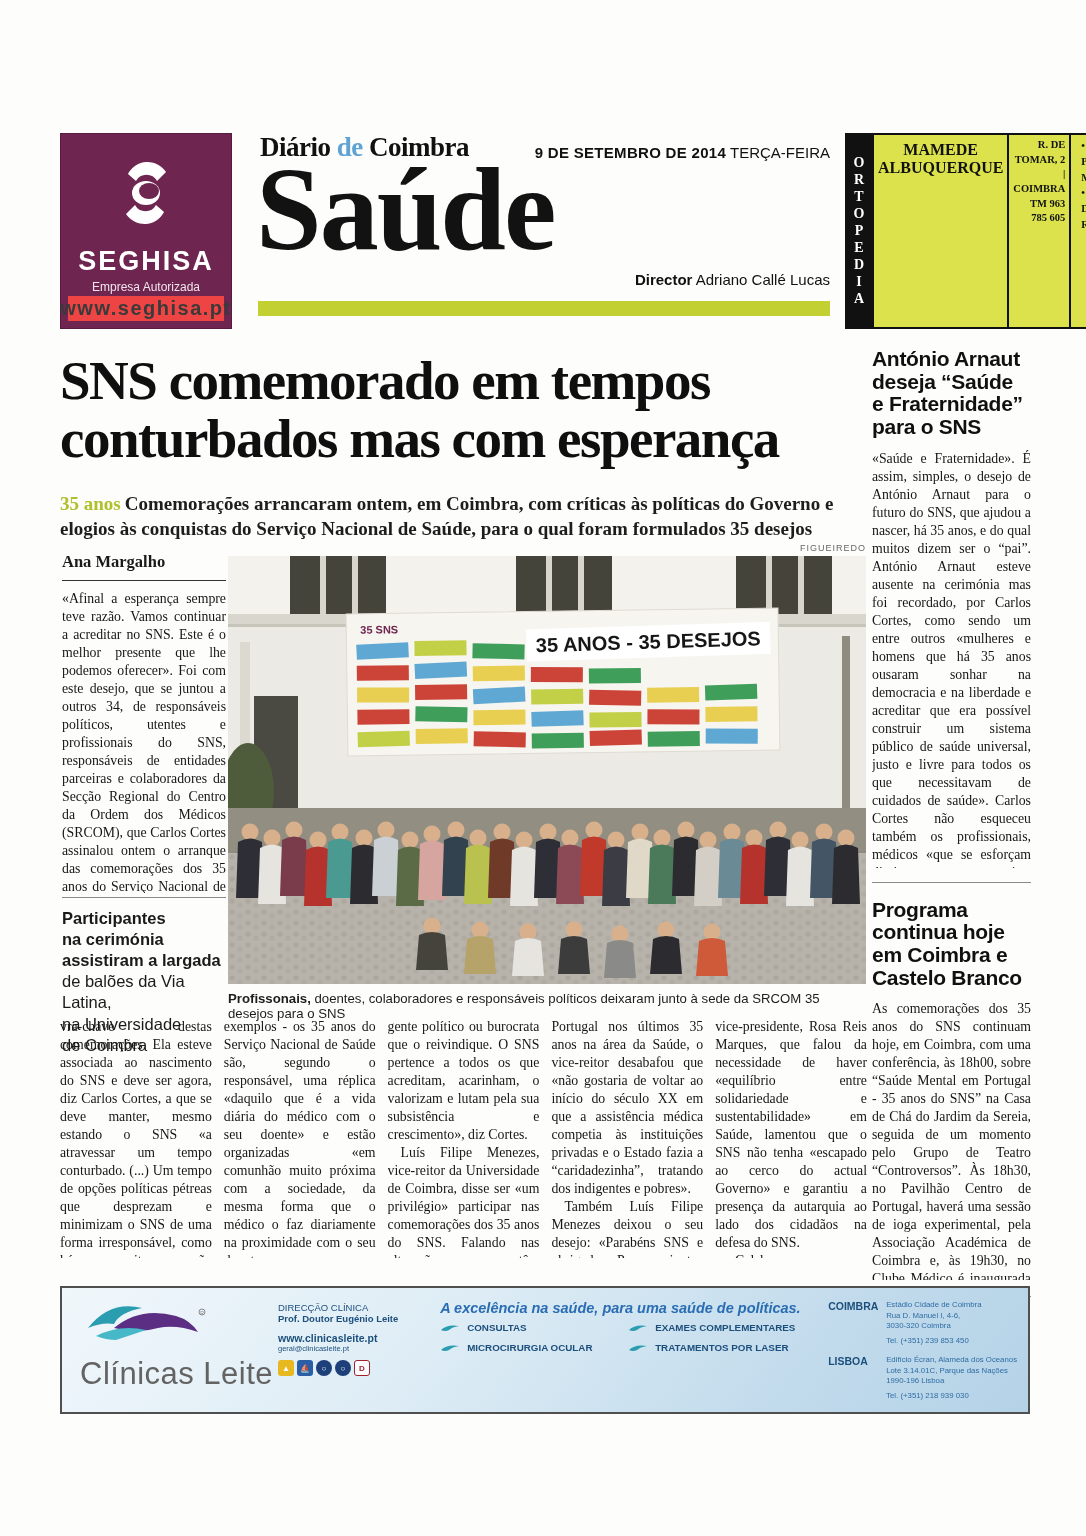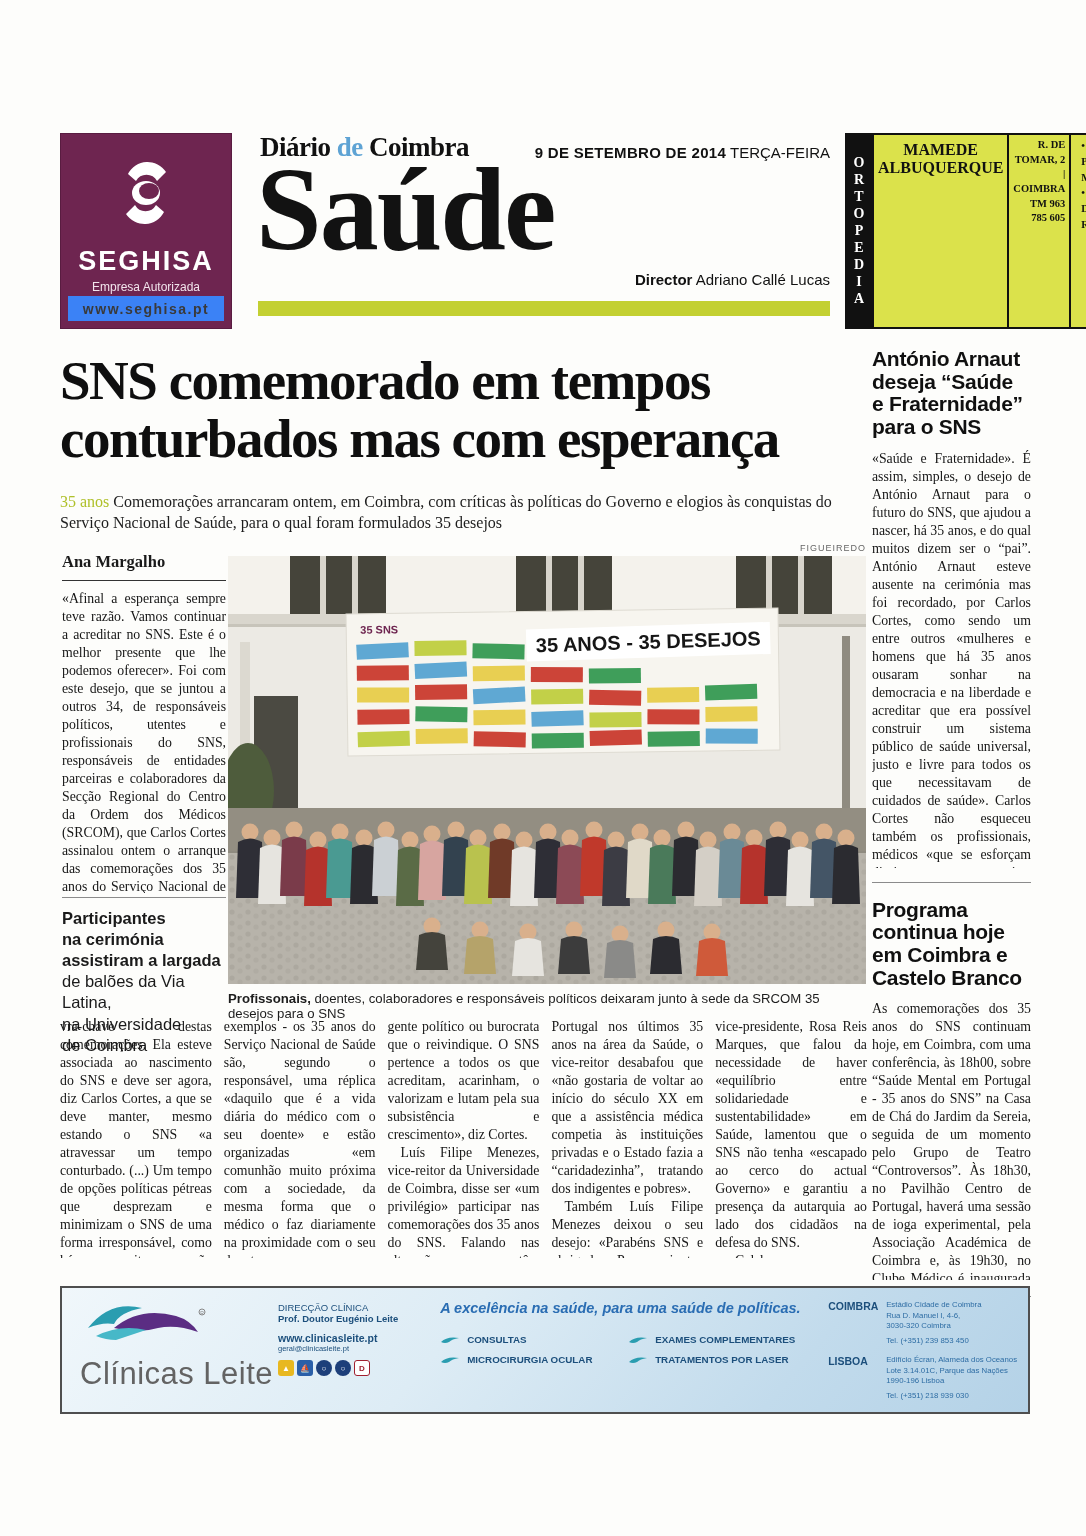--- a/index.html
+++ b/index.html
@@ -10,22 +10,22 @@
     font-family:"Liberation Sans", sans-serif; color:#1a1a1a;
   }
 
   
   .seghisa { position:absolute; left:60px; top:133px; width:172px; height:196px;
     background:#6e2550; border:1px solid #591c41; text-align:center; }
   .seghisa .mark { margin-top:14px; }
   .seghisa .name { color:#fff; font-size:27px; font-weight:bold; letter-spacing:2px; margin-top:2px; }
   .seghisa .sub  { color:#f2e4ec; font-size:12px; margin-top:3px; }
   .seghisa .urlstrip { position:absolute; left:7px; right:7px; bottom:7px; height:25px;
-    background:#3b82f6; display:flex; align-items:center; justify-content:center;
-    font-size:14px; font-weight:bold; letter-spacing:1.5px; color:#3a3a3a; }
+    background:#ef4444; display:flex; align-items:center; justify-content:center;
+    font-size:20px; font-weight:bold; letter-spacing:1.5px; color:#3a3a3a; }
 
   .masthead { position:absolute; left:260px; top:132px; font-family:"Liberation Serif", serif;
     font-weight:bold; font-size:27px; letter-spacing:-0.5px; color:#111; }
   .masthead .de { color:#5ea3d4; }
   .section-title { position:absolute; left:256px; top:148px; font-family:"Liberation Serif", serif;
     font-weight:bold; font-size:118px; line-height:1.05; letter-spacing:-2px; color:#121212; }
   .greenbar { position:absolute; left:258px; top:301px; width:572px; height:15px; background:#c3d032; }
   .dateline { position:absolute; right:256px; top:144px; font-size:15px; color:#111; }
   .dateline b { letter-spacing:0.3px; }
   .director { position:absolute; right:256px; top:271px; font-size:15px; color:#111; }
@@ -44,21 +44,21 @@
     font-size:10.5px; font-weight:bold; line-height:1.35; color:#111; }
   .orto .foot { background:#111; text-align:center; padding:1px 0 3px; }
   .orto .foot .t { color:#fff; font-family:"Liberation Serif", serif; font-weight:bold; font-size:16px; letter-spacing:0.5px; }
   .orto .foot .s { color:#dbe24b; font-size:7.5px; letter-spacing:1.6px; font-weight:bold; }
 
   
   .headline { position:absolute; left:60px; top:352px; width:815px;
     font-family:"Liberation Serif", serif; font-weight:bold; font-size:55px;
     line-height:1.05; letter-spacing:-1.5px; color:#0f0f0f; }
   .standfirst { position:absolute; left:60px; top:492px; width:790px;
-    font-family:"Liberation Serif", serif; font-weight:normal; font-size:16px;
+    font-family:"Liberation Serif", serif; font-weight:bold; font-size:19px;
     line-height:1.3; color:#1d1d1d; }
   .standfirst .kicker { color:#afc02a; padding-right:4px; }
 
   
   .byline { position:absolute; left:62px; top:552px; width:164px;
     font-family:"Liberation Serif", serif; font-weight:bold; font-size:16.5px;
     border-bottom:1px solid #333; padding-bottom:8px; }
   .bodytext { font-family:"Liberation Serif", serif; font-size:13.8px; line-height:18px;
     text-align:justify; color:#161616; }
   .bodytext p.ind { text-indent:13px; }
@@ -98,21 +98,21 @@
   .cl-dir { width:172px; padding-top:14px; color:#1c4f7c; }
   .cl-dir .h { font-size:9.5px; font-weight:normal; }
   .cl-dir .n { font-size:9.5px; font-weight:bold; margin-bottom:8px; }
   .cl-dir .w { font-size:10.5px; font-weight:bold; }
   .cl-dir .e { font-size:7.5px; margin-bottom:7px; }
   .cl-dir .badges { display:flex; gap:3px; align-items:center; }
   .badge { width:16px; height:16px; border-radius:3px; display:flex; align-items:center; justify-content:center;
     color:#fff; font-size:8px; font-weight:bold; }
   .cl-mid { flex:1; padding-top:12px; }
   .cl-tag { font-style:italic; font-weight:bold; font-size:14.5px; color:#2a6db3; }
-  .cl-svcs { display:grid; grid-template-columns:180px 200px; gap:9px 8px; margin-top:18px; }
+  .cl-svcs { display:grid; grid-template-columns:180px 200px; gap:9px 8px; margin-top:6px; }
   .cl-svc { display:flex; align-items:center; gap:7px; font-size:9.8px; font-weight:bold; color:#1c4f7c; }
   .cl-right { width:212px; padding-top:12px; font-size:7.8px; color:#2e6da4; }
   .cl-right .row { display:flex; margin-bottom:9px; }
   .cl-right .city { width:58px; font-size:10.5px; font-weight:bold; color:#1c4f7c; }
   .cl-right .addr { flex:1; line-height:1.35; white-space:pre-line; }
   .cl-right .tel { margin-top:4px; }
 </style>
 </head>
 <body>
 

